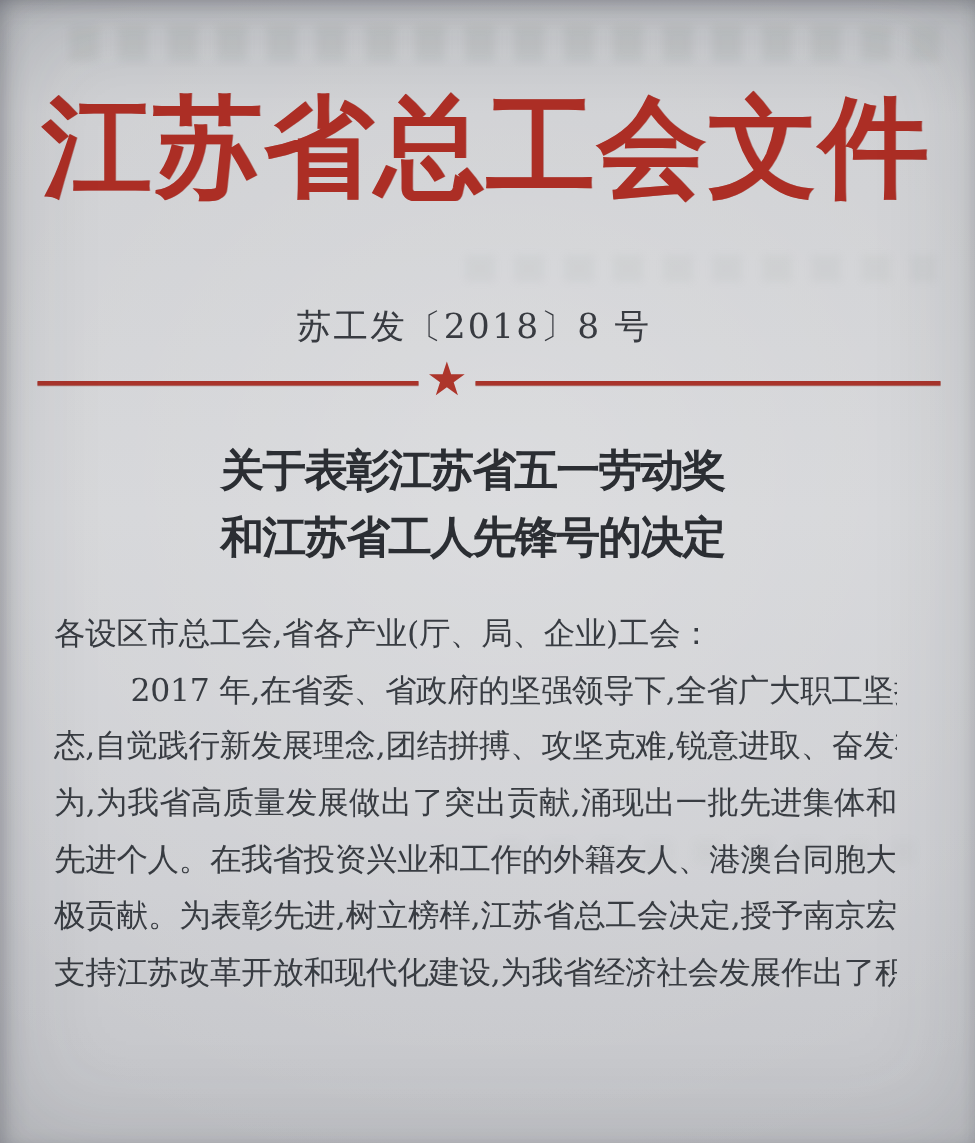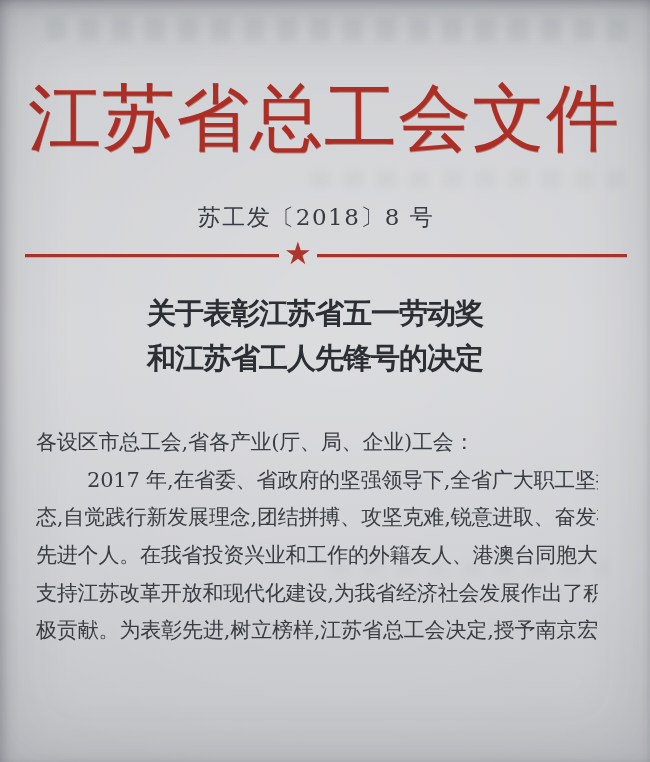--- a/index.html
+++ b/index.html
@@ -46,26 +46,25 @@
   .bleed-mid    { left: 310px; right: 26px; top: 170px; height: 18px; opacity: 0.22; }
   .bleed-lower  { left: 330px; right: 40px; top: 560px; height: 16px; opacity: 0.14; }
 
   .letterhead {
     position: absolute;
     top: 56px;
     left: 28px;
     width: 596px;
     font-size: 73px;
     line-height: 84px;
-    font-weight: 400;
+    font-weight: 700;
     letter-spacing: 1px;
     white-space: nowrap;
     color: #ac2e25;
     text-shadow: 0.5px 0.5px 0 rgba(140, 30, 25, 0.45);
-    margin-top: 20px;
   }
 
   .docnum {
     position: absolute;
     top: 202px;
     left: 0;
     width: 100%;
     text-align: center;
     transform: translateX(-9px);
     font-size: 23px;
@@ -105,21 +104,21 @@
     transform: translateX(-10px);
     font-weight: 800;
     font-size: 29px;
     line-height: 45px;
     letter-spacing: -1px;
     color: #2b2e33;
   }
 
   .doc-body {
     position: absolute;
-    top: 424px;
+    top: 404px;
     left: 36px;
     width: 562px;
     font-size: 21px;
     color: #383c42;
     letter-spacing: -0.2px;
   }
   .bline {
     height: 37.7px;
     line-height: 37.7px;
     white-space: nowrap;
@@ -151,18 +150,19 @@
 
   <div class="doc-title">
     <div>关于表彰江苏省五一劳动奖</div>
     <div>和江苏省工人先锋号的决定</div>
   </div>
 
   <div class="doc-body">
     <div class="bline salutation">各设区市总工会,省各产业(厅、局、企业)工会：</div>
     <div class="bline indent">2017 年,在省委、省政府的坚强领导下,全省广大职工坚持</div>
     <div class="bline">态,自觉践行新发展理念,团结拼搏、攻坚克难,锐意进取、奋发有</div>
+    <div class="bline">为,为我省高质量发展做出了突出贡献,涌现出一批先进集体和</div>
     <div class="bline">先进个人。在我省投资兴业和工作的外籍友人、港澳台同胞大力</div>
+    <div class="bline">极贡献。为表彰先进,树立榜样,江苏省总工会决定,授予南京宏</div>
     <div class="bline">支持江苏改革开放和现代化建设,为我省经济社会发展作出了积</div>
-    <div class="bline">极贡献。为表彰先进,树立榜样,江苏省总工会决定,授予南京宏</div>
   </div>
 
 </div>
 
 </body></html>

